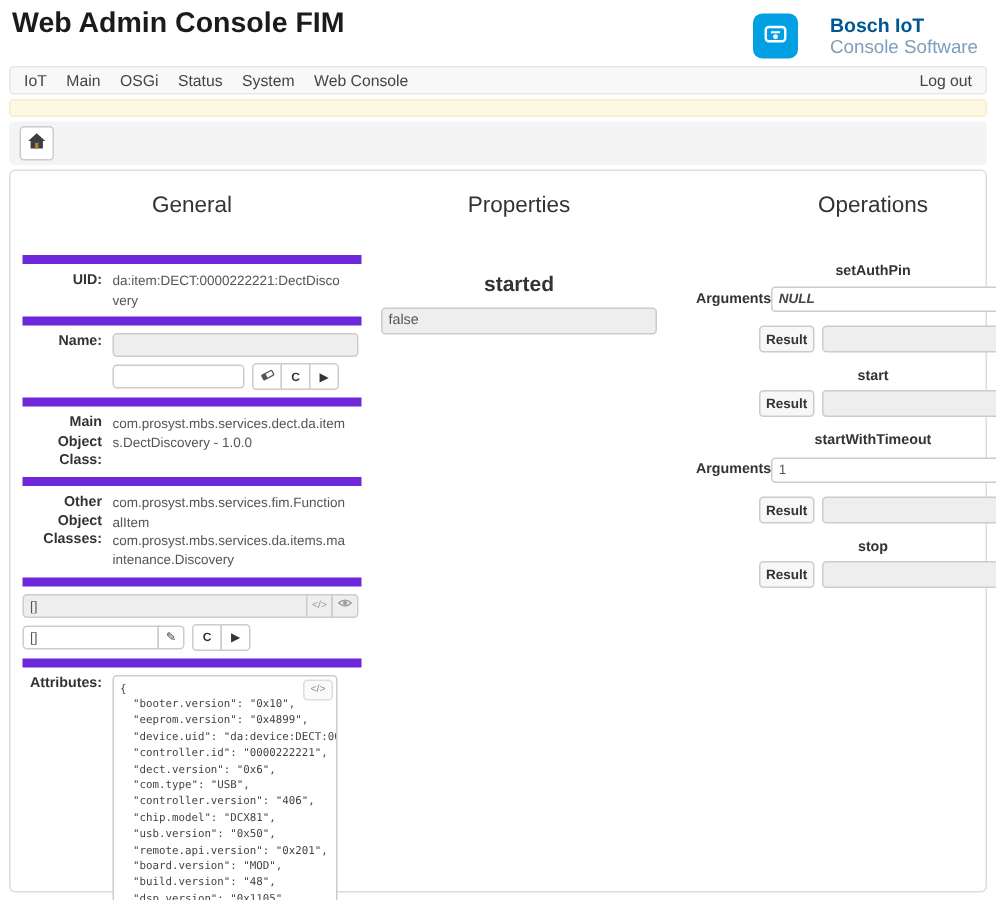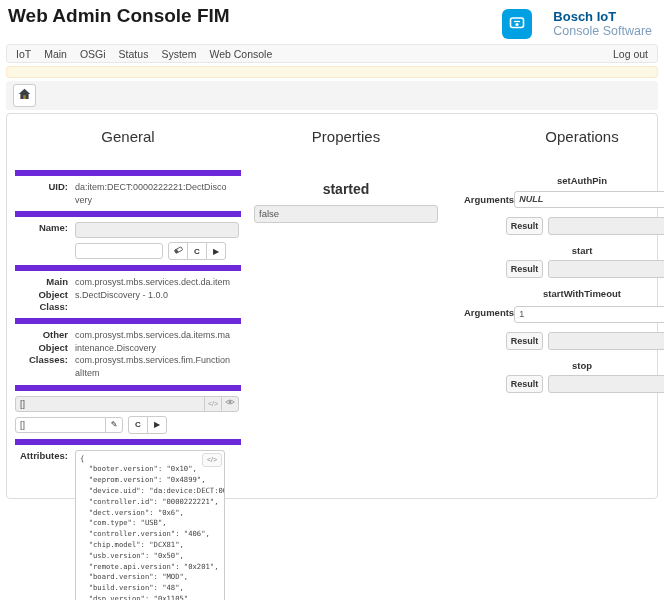--- a/index.html
+++ b/index.html
@@ -23,21 +23,21 @@
             display:flex; align-items:center; gap:13px; padding:0 9px; font-size:10.5px; color:#444; }
   .navbar a { color:#444; text-decoration:none; cursor:pointer; }
   .nav-logout { margin-left:auto; }
   
   .alert-strip { margin-top:3px; height:12px; background:#fcf8e3; border:1px solid #faebcc; border-radius:3px; }
   
   .toolbar { margin-top:3px; background:#f4f4f4; border-radius:3px; padding:3px 7px; height:29px; }
   .home-btn { width:23px; height:23px; background:#fff; border:1px solid #ccc; border-radius:3px;
               display:flex; align-items:center; justify-content:center; cursor:pointer; padding:0; }
   
-  .main-panel { margin-top:3px; border:1px solid #ddd; border-radius:4px; height:386px;
+  .main-panel { margin-top:3px; border:1px solid #ddd; border-radius:4px; height:482px;
                 display:grid; grid-template-columns:226px 210px 1fr; padding:8px 6px 24px 8px; }
   .col-title { text-align:center; font-size:15px; font-weight:500; color:#333; margin:6px 0 0 0; }
   
   .gen-body { margin-top:25px; }
   .gen-row { display:flex; border-top:6px solid #6d28d9; padding:5px 0; }
   .gen-label { flex:0 0 60px; text-align:right; font-weight:bold; font-size:9.5px; color:#333; padding-right:7px; line-height:1.3; }
   .gen-value { flex:1; font-size:9px; color:#555; word-break:break-all; line-height:1.4; padding-right:10px; }
   .inp { border:1px solid #ccc; border-radius:3px; height:16px; font-size:9px; padding:0 4px;
          font-family:"Liberation Sans", sans-serif; color:#555; background:#fff; outline:none; }
   .inp[readonly] { background:#eee; }
@@ -171,22 +171,22 @@
       </div>
 
       <div class="gen-row">
         <div class="gen-label">Main Object Class:</div>
         <div class="gen-value">com.prosyst.mbs.services.dect.da.items.DectDiscovery - 1.0.0</div>
       </div>
 
       <div class="gen-row">
         <div class="gen-label">Other Object Classes:</div>
         <div class="gen-value">
+          <div>com.prosyst.mbs.services.fim.FunctionalItem</div>
           <div>com.prosyst.mbs.services.da.items.maintenance.Discovery</div>
-          <div>com.prosyst.mbs.services.fim.FunctionalItem</div>
         </div>
       </div>
 
       <div class="gen-row">
         <div class="gen-value stack">
           <div class="input-group">
             <input class="inp" readonly="" value="[]" style="">
             <span class="addon">
                 <span>&lt;/&gt;</span>
               </span>

